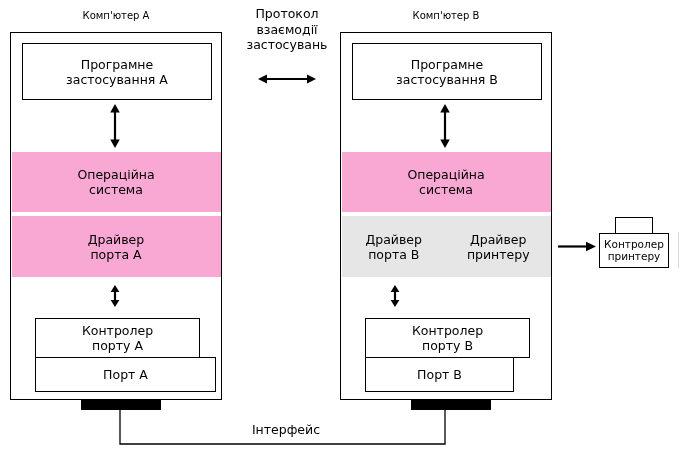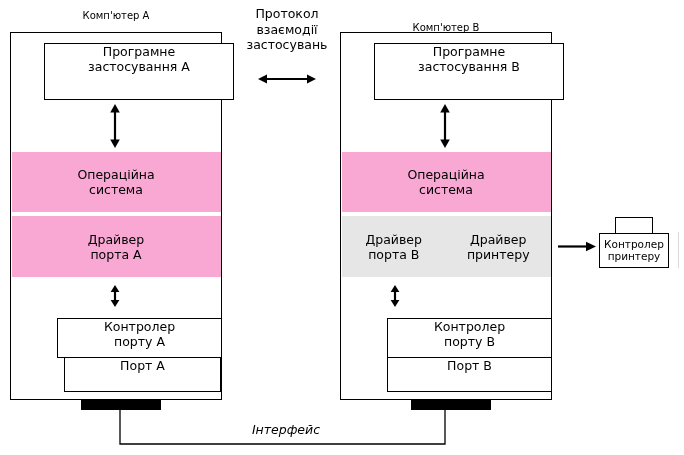--- a/index.html
+++ b/index.html
@@ -30,22 +30,22 @@
     border: 1.5px solid #000000;
     background: #ffffff;
     box-sizing: border-box;
   }
   
   .boxed {
     border: 1.2px solid #000000;
     background: #ffffff;
     box-sizing: border-box;
     display: flex;
+    align-items: center;
     justify-content: center;
-    margin-left: 22px;
   }
   .band {
     background: #f9a8d4;
     box-sizing: border-box;
     display: flex;
     align-items: center;
     justify-content: center;
   }
   .band-split {
     background: #e6e6e6;
@@ -143,39 +143,39 @@
       <polygon points="7,0 2.6,7 11.4,7" fill="#000"></polygon>
       <polygon points="7,22 2.6,15 11.4,15" fill="#000"></polygon>
     </svg>
   </div>
 
   <div class="abs boxed" style="left:35px; top:318px; width:165px; height:40px;">
     <div class="lbl">Контролер
 порту A</div>
   </div>
 
-  <div class="abs boxed" style="left:42px; top:357px; width:157px; height:35px;">
+  <div class="abs boxed" style="left:35px; top:357px; width:181px; height:35px;">
     <div class="lbl">Порт A</div>
   </div>
 
   <div class="abs connector" style="left:81px; top:399px; width:80px; height:11px;"></div>
 
   <div class="abs side-note" style="left:232px; top:6px; width:110px;">Протокол
 взаємодії
 застосувань</div>
 
   <div class="abs" style="left:258px; top:72px; width:58px; height:14px;">
     <svg width="58" height="14" viewBox="0 0 58 14">
       <line x1="5" y1="7" x2="53" y2="7" stroke="#000" stroke-width="2.2"></line>
       <polygon points="0,7 9,2.4 9,11.6" fill="#000"></polygon>
       <polygon points="58,7 49,2.4 49,11.6" fill="#000"></polygon>
     </svg>
   </div>
 
-  <div class="abs title" style="left:340px; top:10px; width:212px;margin-top:12px;">Комп'ютер B</div>
+  <div class="abs title" style="left:340px; top:10px; width:212px;">Комп'ютер B</div>
 
   <div class="abs computer-frame" style="left:340px; top:32px; width:212px; height:368px;"></div>
 
   <div class="abs boxed" style="left:352px; top:43px; width:190px; height:57px;">
     <div class="lbl">Програмне
 застосування B</div>
   </div>
 
   <div class="abs" style="left:438px; top:104px; width:14px; height:44px;">
     <svg width="14" height="44" viewBox="0 0 14 44">
@@ -203,21 +203,21 @@
       <polygon points="7,0 2.6,7 11.4,7" fill="#000"></polygon>
       <polygon points="7,22 2.6,15 11.4,15" fill="#000"></polygon>
     </svg>
   </div>
 
   <div class="abs boxed" style="left:365px; top:318px; width:165px; height:40px;">
     <div class="lbl">Контролер
 порту B</div>
   </div>
 
-  <div class="abs boxed" style="left:365px; top:357px; width:165px; height:35px;">
+  <div class="abs boxed" style="left:365px; top:357px; width:149px; height:35px;">
     <div class="lbl">Порт B</div>
   </div>
 
   <div class="abs connector" style="left:411px; top:399px; width:80px; height:11px;"></div>
 
   <div class="abs" style="left:558px; top:240px; width:38px; height:13px;">
     <svg width="38" height="13" viewBox="0 0 38 13">
       <line x1="0" y1="6.5" x2="31" y2="6.5" stroke="#000" stroke-width="2.2"></line>
       <polygon points="38,6.5 28,1.8 28,11.2" fill="#000"></polygon>
     </svg>
@@ -231,15 +231,15 @@
   </div>
 
   <div class="abs edge-artifact" style="left:678px; top:232px; width:1px; height:36px;"></div>
 
   <div class="abs" style="left:110px; top:405px; width:345px; height:45px;">
     <svg width="345" height="45" viewBox="0 0 345 45">
       <polyline points="10,0 10,39 335,39 335,0" fill="none" stroke="#000" stroke-width="1.3"></polyline>
     </svg>
   </div>
 
-  <div class="abs iface-label" style="left:210px; top:422px; width:140px; padding:0 6px;font-style:italic;">Інтерфейс</div>
+  <div class="abs iface-label" style="left:210px; top:422px; width:140px; padding:0 6px;">Інтерфейс</div>
 
 </div>
 
 </body></html>

